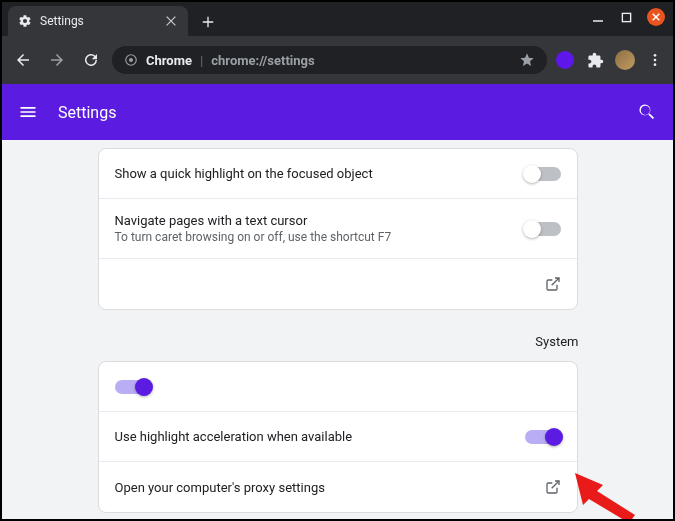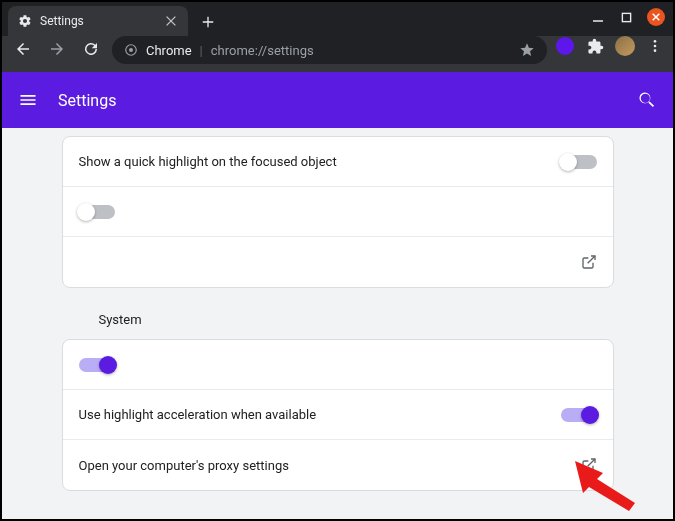--- a/index.html
+++ b/index.html
@@ -11,54 +11,54 @@
 .tab .favicon { width: 14px; height: 14px; flex-shrink: 0; }
 .tab-title { flex: 1; }
 .tab-close { width: 14px; height: 14px; display: flex; align-items: center; justify-content: center; opacity: 0.8; }
 .new-tab { width: 28px; height: 28px; display: flex; align-items: center; justify-content: center; color: #e8eaed; margin-left: 6px; }
 .window-controls { position: absolute; right: 8px; top: 6px; display: flex; gap: 14px; align-items: center; }
 .win-btn { width: 14px; height: 14px; display: flex; align-items: center; justify-content: center; color: #e8eaed; }
 .win-close-circle { width: 18px; height: 18px; background: #e95420; border-radius: 50%; display: flex; align-items: center; justify-content: center; }
 .win-close-circle svg { width: 10px; height: 10px; }
 
 
-.addressbar { height: 36px; background: #35363a; display: flex; align-items: flex-start; padding: 0 8px; gap: 8px; }
+.addressbar { height: 48px; background: #35363a; display: flex; align-items: center; padding: 0 8px; gap: 8px; font-weight: bold; }
 .nav-btn { width: 26px; height: 26px; display: flex; align-items: center; justify-content: center; color: #e8eaed; border-radius: 50%; }
 .url-input { flex: 1; height: 28px; background: #202124; border-radius: 14px; display: flex; align-items: center; padding: 0 12px; color: #9aa0a6; font-size: 13px; gap: 8px; }
 .url-chrome { color: #e8eaed; }
 .url-divider { color: #5f6368; }
 .right-icons { display: flex; gap: 10px; align-items: center; }
 .right-icon { width: 20px; height: 20px; display: flex; align-items: center; justify-content: center; color: #e8eaed; }
 .avatar { width: 20px; height: 20px; border-radius: 50%; background: linear-gradient(135deg, #8b6f47, #c49b5f); }
 .purple-ext { width: 18px; height: 18px; background: #5e17eb; border-radius: 50%; }
 
 
 .settings-header { height: 56px; background: #5b1be0; display: flex; align-items: center; padding: 0 16px; color: #fff; gap: 20px; }
 .hamburger { width: 20px; height: 20px; }
 .settings-title { font-size: 16px; font-weight: 400; flex: 1; }
 .search-icon { width: 20px; height: 20px; }
 
 
 .content-wrap { height: calc(521px - 34px - 36px - 56px - 4px); background: #f1f3f4; overflow-y: scroll; position: relative; }
 .content-inner { padding: 8px 0 60px 0; display: flex; flex-direction: column; align-items: center; }
 
-.card { width: 552px; background: #fff; border: 1px solid #dadce0; border-radius: 8px; overflow: hidden; }
+.card { width: 480px; background: #fff; border: 1px solid #dadce0; border-radius: 8px; overflow: hidden; }
 .row { padding: 14px 16px; display: flex; align-items: center; border-bottom: 1px solid #e8eaed; min-height: 50px; }
 .row:last-child { border-bottom: none; }
 .row-text { flex: 1; }
 .row-title { font-size: 13px; color: #202124; }
 .row-sub { font-size: 12px; color: #5f6368; margin-top: 2px; }
 .row-action { width: 36px; display: flex; justify-content: flex-end; align-items: center; }
 
 .toggle { width: 36px; height: 14px; border-radius: 7px; background: #bdc1c6; position: relative; }
 .toggle::after { content: ""; position: absolute; width: 18px; height: 18px; border-radius: 50%; background: #fff; top: -2px; left: -2px; box-shadow: 0 1px 3px rgba(0,0,0,0.3); }
 .toggle.on { background: #b9aef5; }
 .toggle.on::after { left: auto; right: -2px; background: #5b1be0; }
 
-.section-title { width: 480px; font-size: 13px; color: #202124; margin: 24px 0 12px 2px; }
+.section-title { width: 480px; font-size: 13px; color: #202124; margin: 24px 0 12px 2px; text-align: right; }
 
 .ext-icon { width: 16px; height: 16px; color: #5f6368; }
 
 
 .arrow { position: absolute; right: 18px; bottom: 8px; width: 80px; height: 50px; pointer-events: none; }
 
 
 .content-wrap::-webkit-scrollbar { width: 12px; }
 .content-wrap::-webkit-scrollbar-track { background: #f1f3f4; }
 .content-wrap::-webkit-scrollbar-thumb { background: #bdc1c6; border-radius: 6px; }
@@ -177,20 +177,24 @@
     <div class="card">
       <div class="row">
         <div class="row-text">
           <div class="row-title">Show a quick highlight on the focused object</div>
         </div>
         <div class="row-action">
             <div class="toggle"></div>
           </div>
       </div>
       <div class="row">
+        <div class="row-text">
+          <div class="row-title">Navigate pages with a text cursor</div>
+          <div class="row-sub">To turn caret browsing on or off, use the shortcut F7</div>
+        </div>
         <div class="row-action">
             <div class="toggle"></div>
           </div>
       </div>
       <div class="row">
         <div class="row-text">
         </div>
         <div class="row-action">
           <svg class="ext-icon" viewBox="0 0 24 24" fill="none" stroke="#5f6368" stroke-width="2">
               <path d="M18 13v6a2 2 0 0 1-2 2H5a2 2 0 0 1-2-2V8a2 2 0 0 1 2-2h6"></path>

